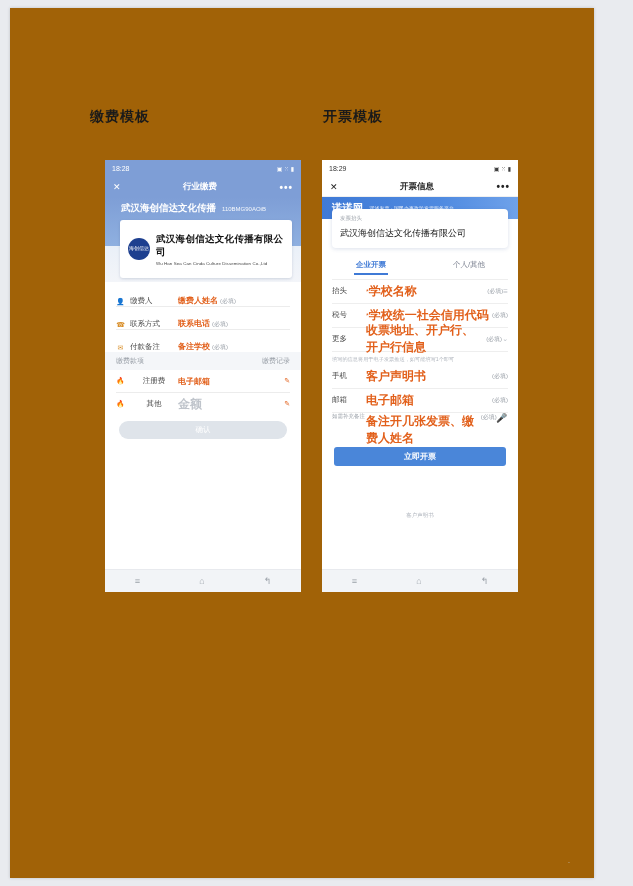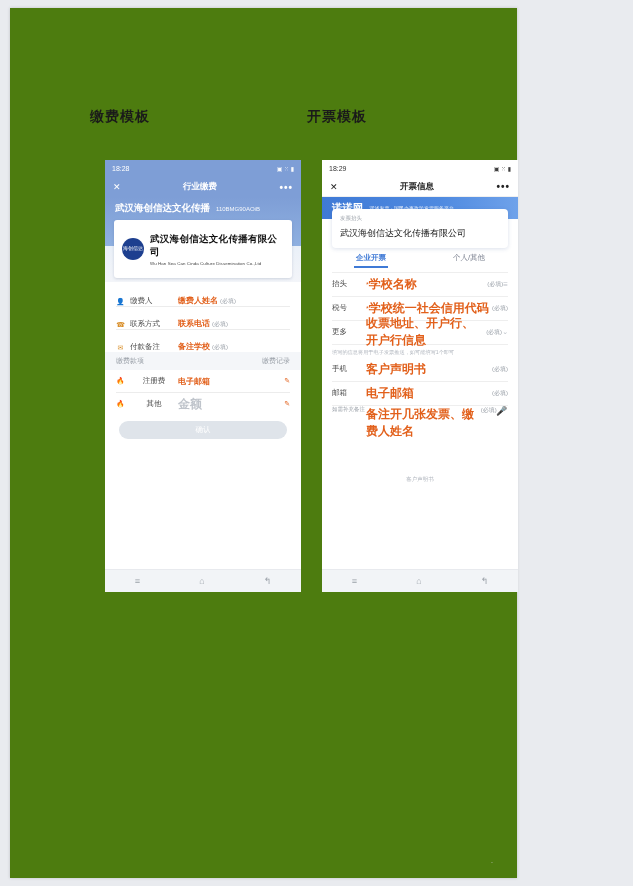--- a/index.html
+++ b/index.html
@@ -10,34 +10,34 @@
     width: 633px;
     height: 886px;
     background: #e9ebef;
     font-family: "Liberation Sans", sans-serif;
     overflow: hidden;
   }
   .page {
     position: absolute;
     left: 10px;
     top: 8px;
-    width: 507px;
+    width: 584px;
     height: 870px;
-    background: #4d7c0f;
+    background: #a16207;
     box-shadow: 0 0 3px rgba(0,0,0,0.18);
   }
   .section-title {
     position: absolute;
     font-size: 14px;
     font-weight: bold;
     color: #1a1a1a;
     letter-spacing: 1px;
   }
   #title-left { left: 80px; top: 100px; }
-  #title-right { left: 297px; top: 100px; }
+  #title-right { left: 313px; top: 100px; }
 
   
   .phone {
     position: absolute;
     width: 196px;
     height: 432px;
     background: #ffffff;
     overflow: hidden;
   }
   #phone-left { left: 95px; top: 152px; }
@@ -67,21 +67,21 @@
     font-weight: bold;
   }
   .nav-close { font-size: 9px; font-weight: normal; }
   .nav-more { font-size: 10px; letter-spacing: 1px; }
 
   
   #phone-left .statusbar { background: #7e9ed6; }
   #phone-left .navbar { background: #7e9ed6; color: #ffffff; }
   .left-hero {
     background: linear-gradient(180deg, #7e9ed6 0%, #8fb0e0 58%, #eaf0f8 58%, #f3f5f9 100%);
-    padding: 0 0 4px 0;
+    padding: 0 0 4px 6px;
   }
   .hero-company {
     color: #ffffff;
     font-size: 9.5px;
     font-weight: bold;
     padding: 5px 0 5px 10px;
     display: flex;
     align-items: baseline;
     gap: 6px;
   }
@@ -176,21 +176,21 @@
     background: #ffffff;
     border-radius: 4px;
     box-shadow: 0 1px 4px rgba(60,90,150,0.18);
     padding: 6px 8px 8px 8px;
     position: relative;
     z-index: 2;
   }
   .tc-label { font-size: 5.5px; color: #9aa0a8; }
   .tc-value { font-size: 9px; color: #1a1a1a; margin-top: 5px; }
   .tabs {
-    display: flex; 
+    display: flex; margin-top: 7px;
   }
   .tab {
     flex: 1; text-align: center; font-size: 7.5px; padding: 5px 0 4px 0; color: #7b8190;
   }
   .tab.active { color: #3f7ad6; font-weight: bold; }
   .tab.active .tab-underline {
     display: block; width: 34px; height: 1.5px; background: #3f7ad6; margin: 3px auto 0 auto;
   }
   .tab-underline { display: none; }
 
@@ -406,20 +406,21 @@
     </div>
     <div class="isep"></div>
 
     <div class="remark-row">
       <span class="remark-label">如需补充备注</span>
       <span class="inv-value">备注开几张发票、缴费人姓名</span>
       <span class="inv-req">(必填)</span>
       <span class="mic">🎤</span>
     </div>
 
+    <div class="invoice-btn">立即开票</div>
 
     <div class="disclaimer">客户声明书</div>
 
     <div class="androidbar">
       <span>≡</span>
       <span>⌂</span>
       <span>↰</span>
     </div>
   </div>
 

